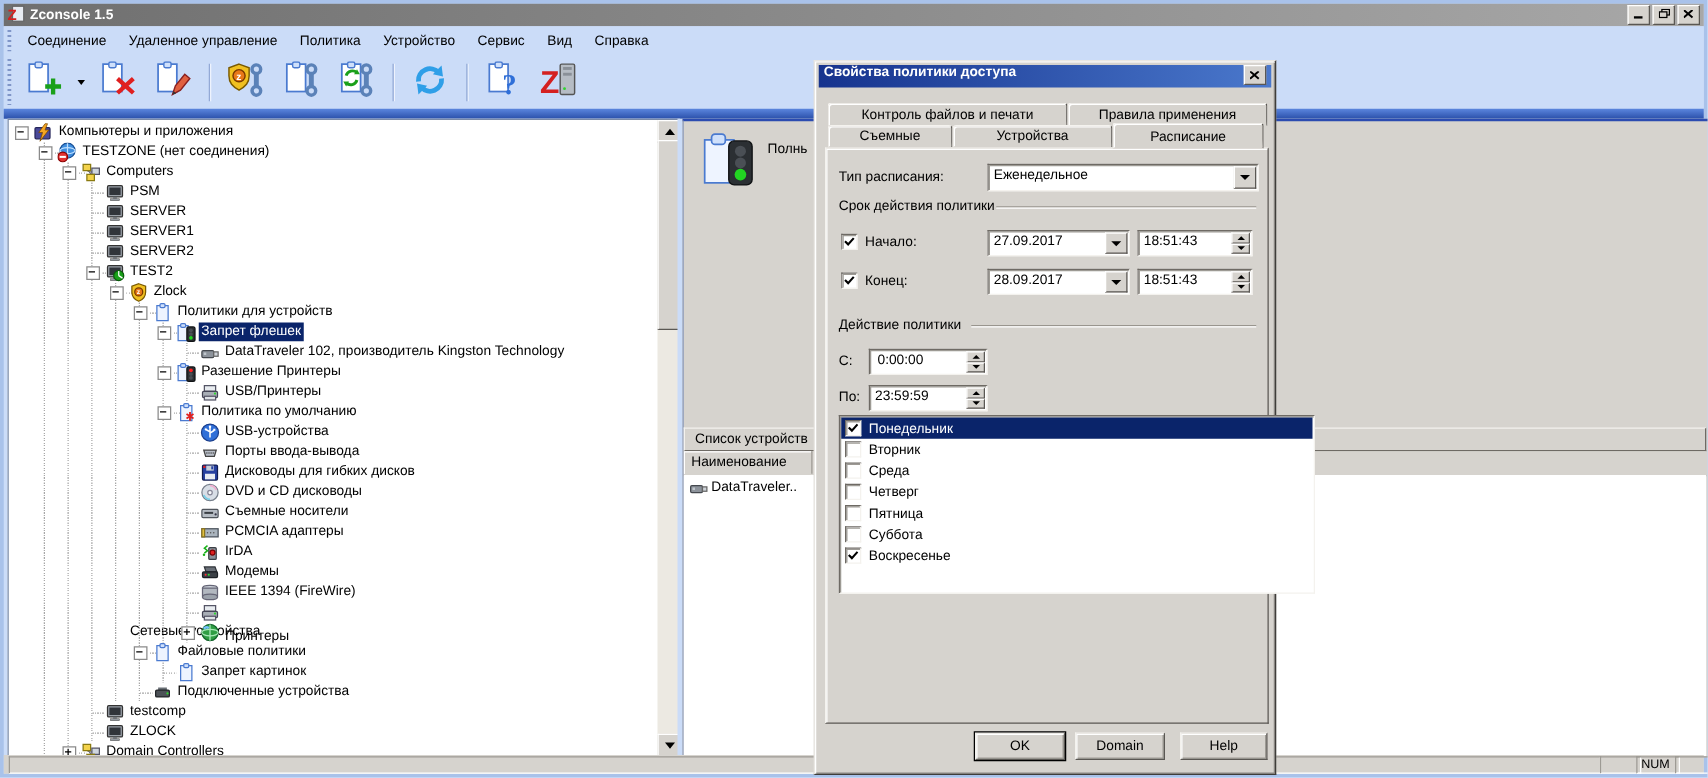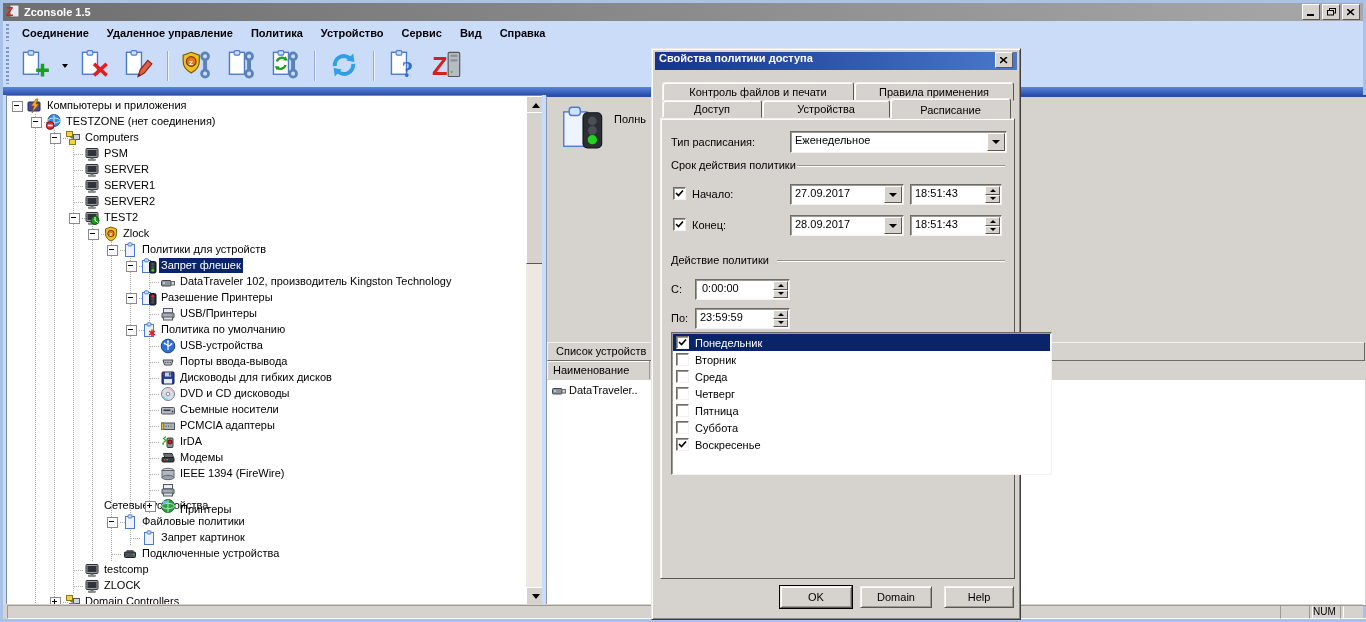--- a/index.html
+++ b/index.html
@@ -11,21 +11,21 @@
   #window{position:absolute;inset:0;border:3px solid #a9c2ea;background:#cbdcf8;}
   #titlebar{position:absolute;left:0;top:0;right:0;height:18px;
     background:linear-gradient(to right,#6f6f6f,#a8a8a8);
     display:flex;align-items:center;padding:0 3px;gap:4px;}
   #titlebar .t{color:#fff;font-weight:bold;font-size:11px;}
   .wbtn{width:16px;height:14px;background:#d6d3ce;border:1px solid;
     border-color:#fff #5a5753 #5a5753 #fff;display:flex;align-items:center;justify-content:center;}
   #winbtns{margin-left:auto;display:flex;gap:2px;}
   
   #menubar{position:absolute;left:0;top:18px;right:0;height:23px;background:#cbdcf8;
-    display:flex;align-items:center;padding-left:10px;font-weight:bold;}
+    display:flex;align-items:center;padding-left:10px;}
   .grip{position:absolute;left:3px;top:3px;bottom:3px;width:3px;
     background:repeating-linear-gradient(to bottom,#8096c8 0 2px,transparent 2px 4px);}
   .menu-item{padding:3px 9px;cursor:default;}
   #toolbar{position:absolute;left:0;top:41px;right:0;height:43px;background:#cbdcf8;
     display:flex;align-items:center;padding-left:12px;gap:4px;}
   .tb-btn{width:40px;height:38px;display:flex;align-items:center;justify-content:center;}
   .tb-dd{width:11px;height:38px;display:flex;align-items:center;justify-content:center;}
   .tb-sep{width:1px;height:30px;background:#93a9d6;box-shadow:1px 0 0 #eef3fd;margin:0 5px;}
   #tbstrip{position:absolute;left:0;top:84px;right:0;height:8px;
     background:linear-gradient(to bottom,#5b86de,#2b50aa);}
@@ -525,21 +525,21 @@
         <svg width="8" height="7">
             <path d="M0 0 L7 6 M7 0 L0 6" stroke="#000" stroke-width="1.6"></path>
           </svg>
       </span>
     </div>
     <div id="tabs1">
         <div class="tab" style="top: 33px; height: 19px; line-height: 18px; left: 10px; width: 192px;">Контроль файлов и печати</div>
         <div class="tab" style="top: 33px; height: 19px; line-height: 18px; left: 202px; width: 160px;">Правила применения</div>
       </div>
     <div id="tabs2">
-        <div class="tab" style="top: 51px; height: 18px; line-height: 17px; left: 10px; width: 100px;">Доступ</div>
+        <div class="tab" style="top: 51px; height: 18px; line-height: 17px; left: 10px; width: 100px;">Съемные</div>
         <div class="tab" style="top: 51px; height: 18px; line-height: 17px; left: 110px; width: 128px;">Устройства</div>
         <div class="tab" style="top: 49px; height: 21px; line-height: 22px; left: 238px; width: 121px; z-index: 5; border-bottom: 1px solid rgb(214, 211, 206);">Расписание</div>
       </div>
 
     <div id="dlg-content">
       <span class="dlg-label" style="left:10px;top:17px">Тип расписания:</span>
       <div class="field abs" style="left:129px;top:12px;width:215px;height:20px">
         <span style="position:absolute;left:4px;top:2px">Еженедельное</span>
         <span class="combo-btn">
             <span class="a"></span>

